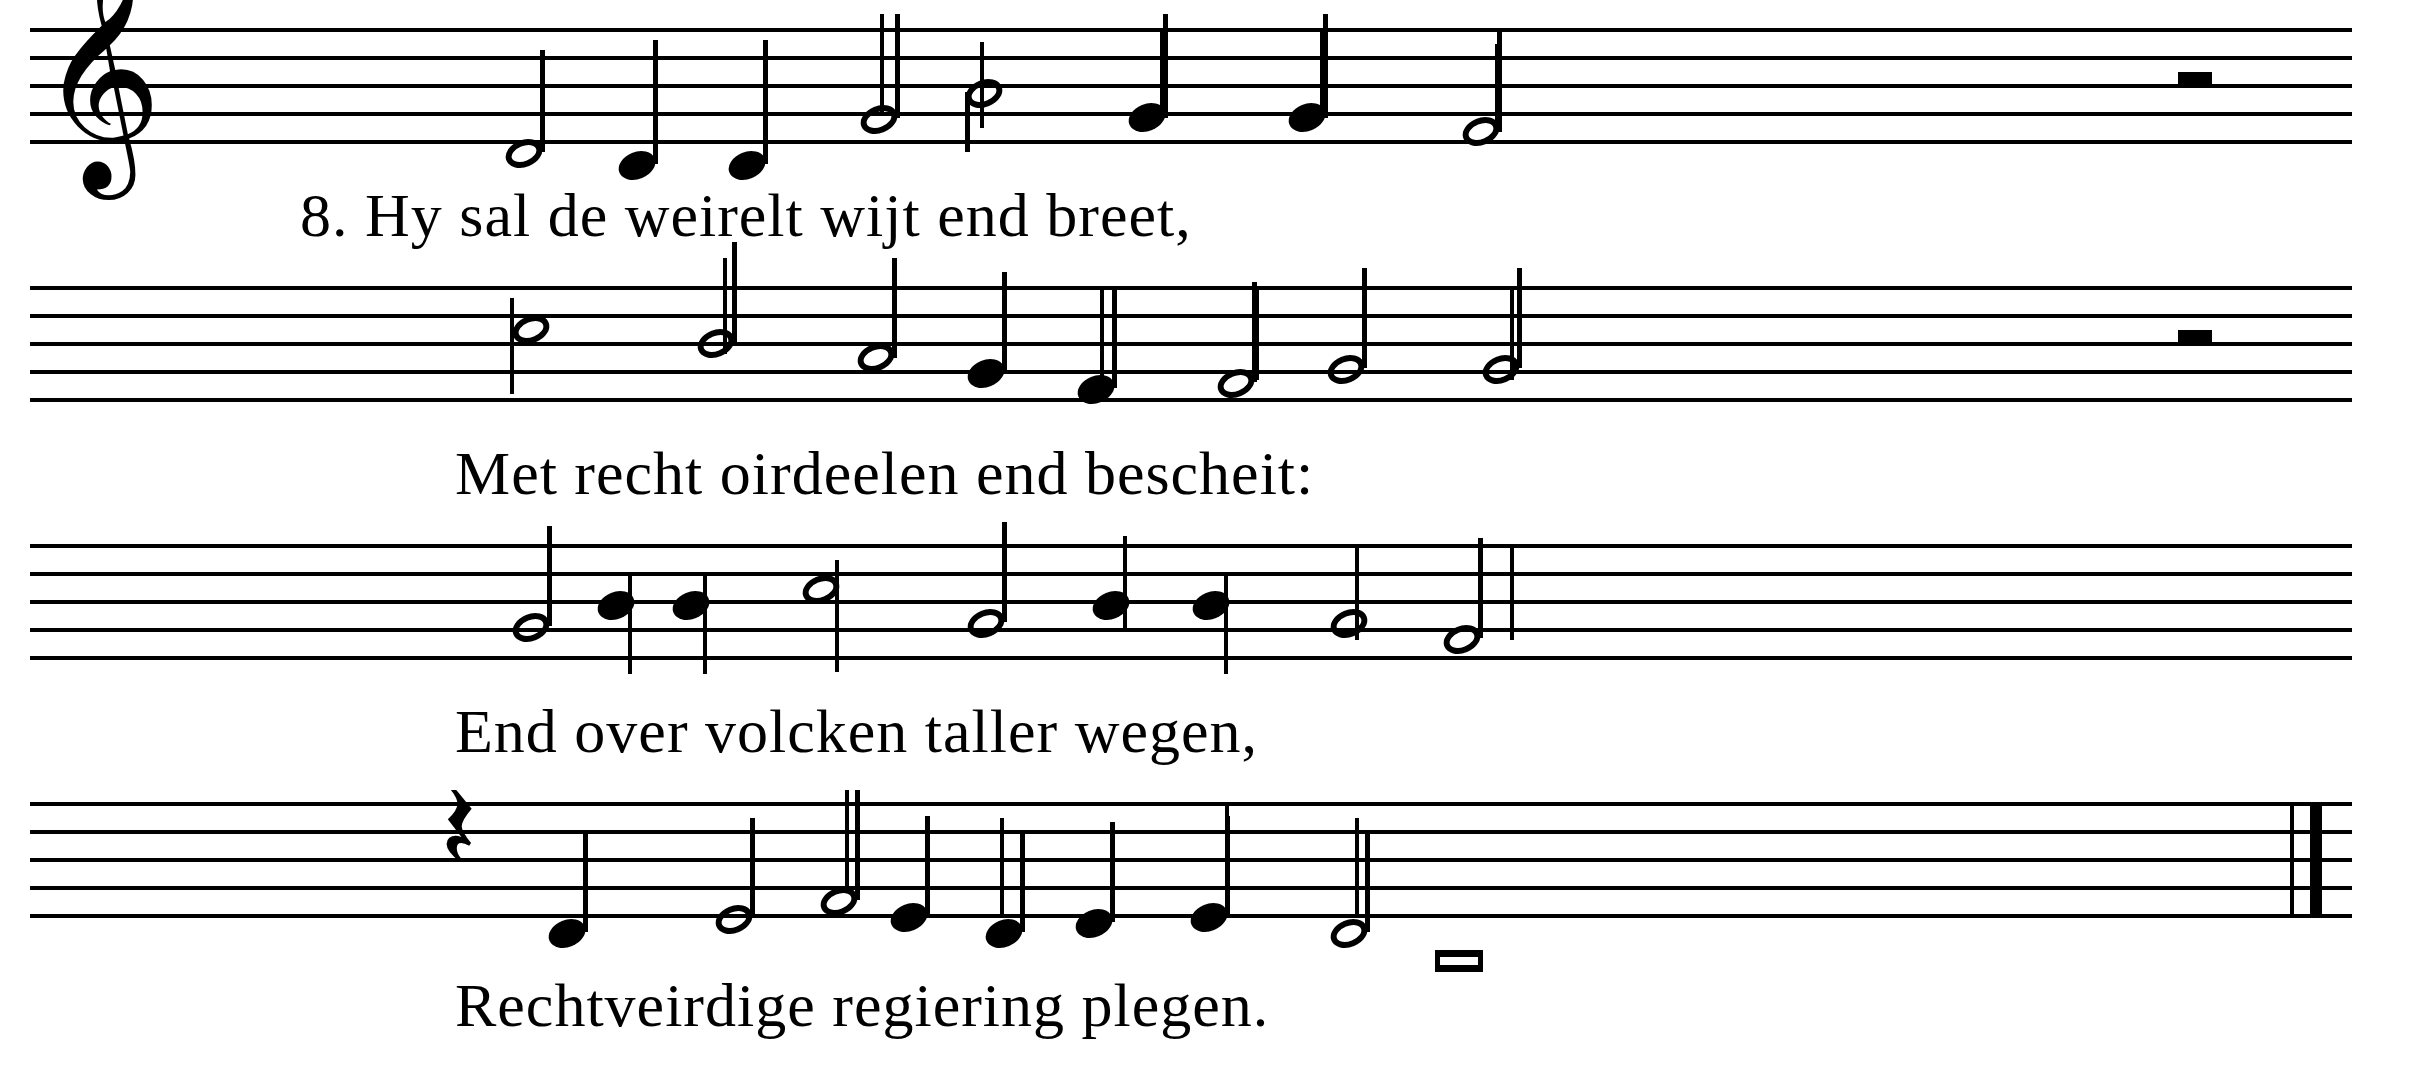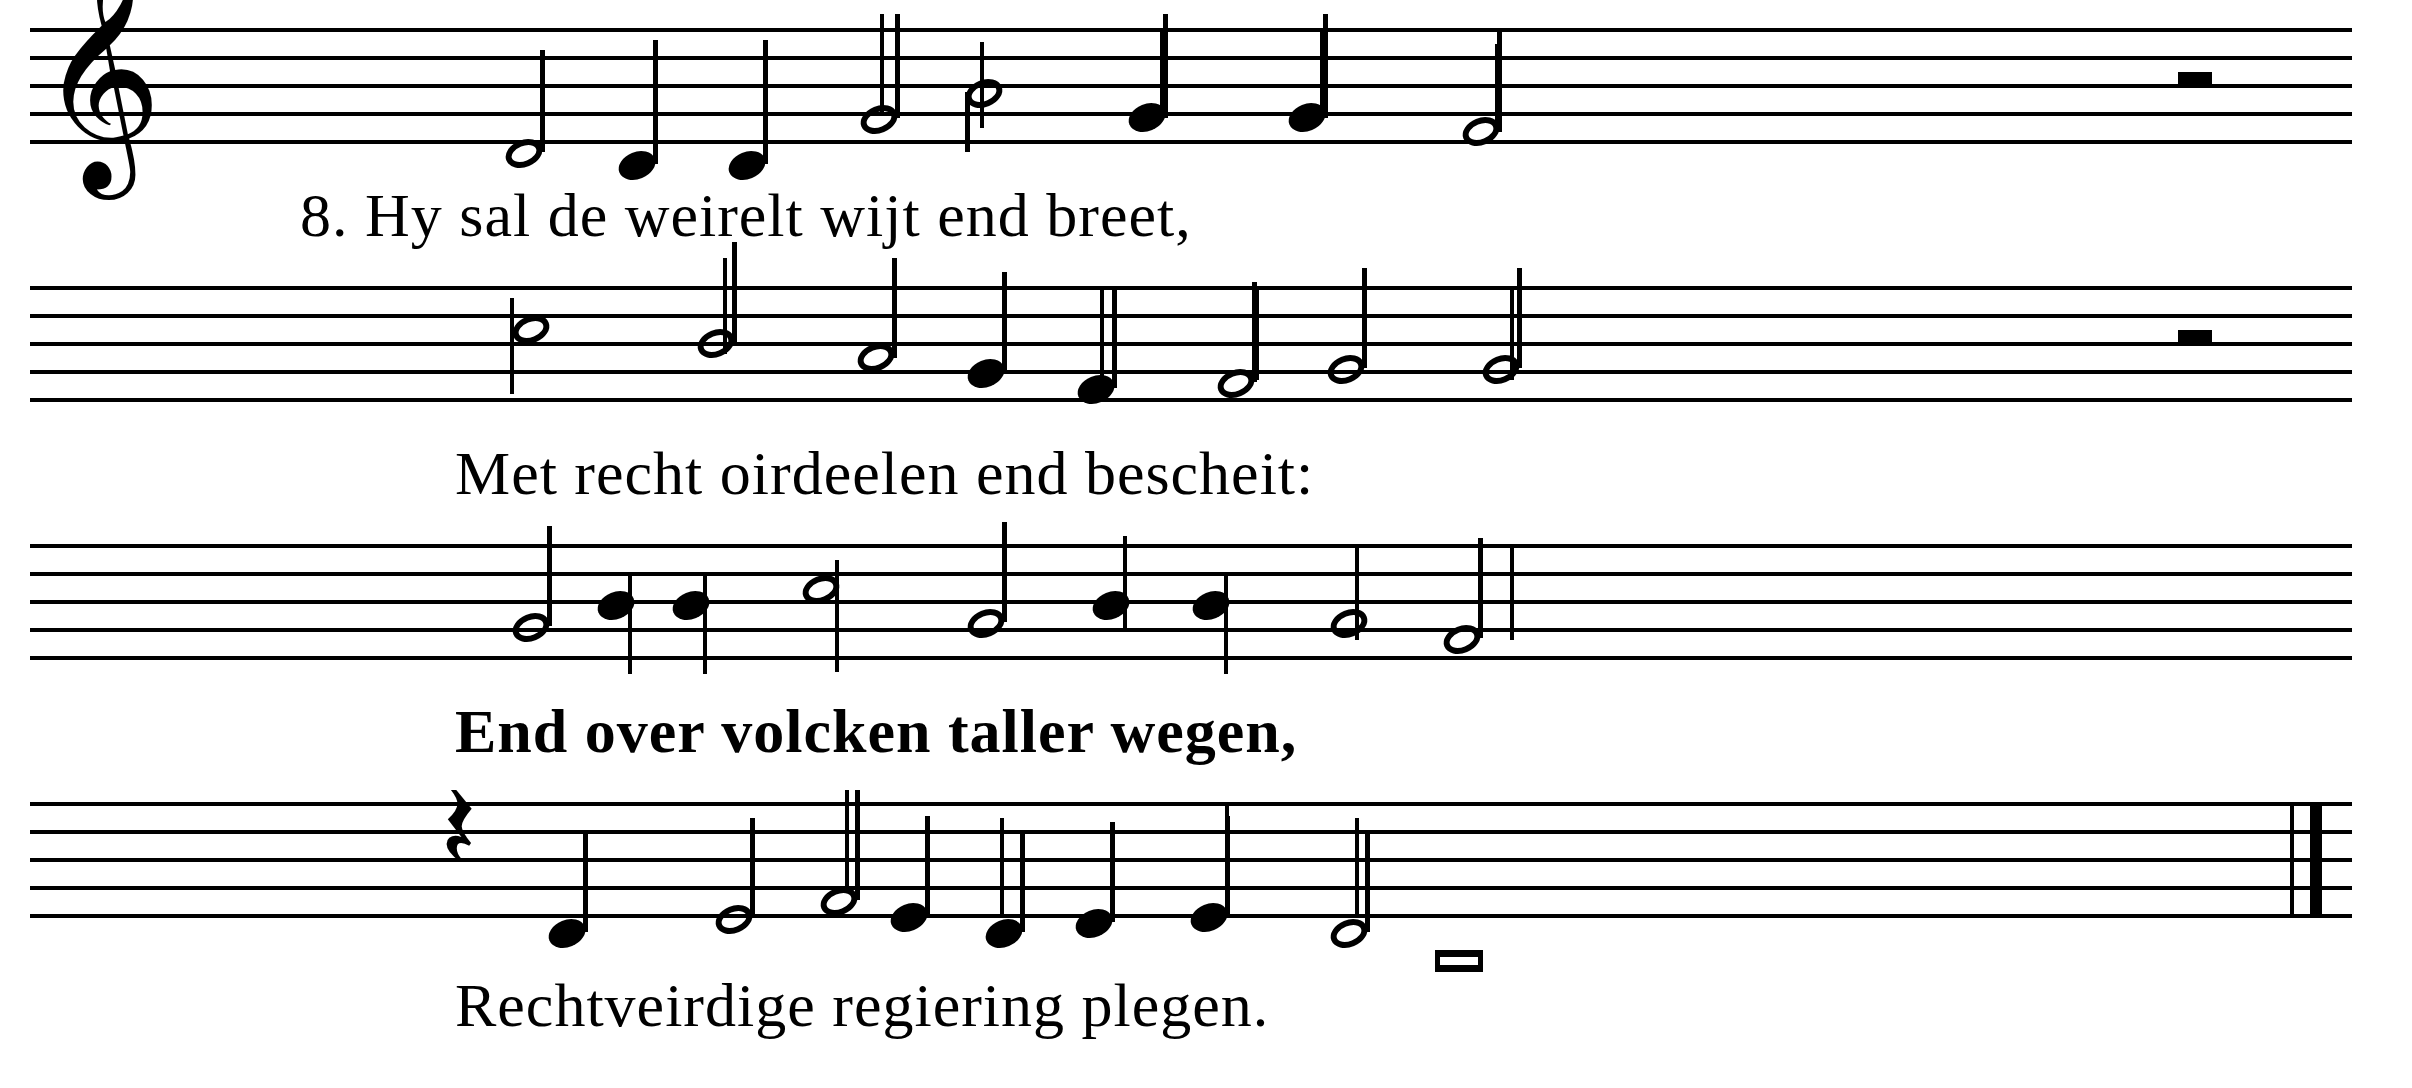--- a/index.html
+++ b/index.html
@@ -214,66 +214,66 @@
       <div class="stem" style="left:1362px;top:10px;height:100px;"></div>
 
       <div class="note open" style="left:1482px;top:98px;"></div>
       <div class="stem" style="left:1517px;top:10px;height:100px;"></div>
 
       <div class="rest-bar" style="left:2178px;top:72px;"></div>
     </div>
     <div class="lyric" style="left:455px;top:12px;">Met recht oirdeelen end bescheit:</div>
   </div>
 
-  <div class="system" style="height:258px;font-weight:bold;">
-    <div class="staff" style="height:168px;">
-      <div class="staff-lines">
-        <div class="staff-line" style="left:30px;right:60px;top:28px;"></div>
-        <div class="staff-line" style="left:30px;right:60px;top:56px;"></div>
-        <div class="staff-line" style="left:30px;right:60px;top:84px;"></div>
-        <div class="staff-line" style="left:30px;right:60px;top:112px;"></div>
-        <div class="staff-line" style="left:30px;right:60px;top:140px;"></div>
-      </div>
-
-      <div class="barline" style="left:628px;top:58px;height:100px;"></div>
-      <div class="barline" style="left:703px;top:58px;height:100px;"></div>
-      <div class="barline" style="left:835px;top:44px;height:112px;"></div>
-      <div class="barline" style="left:1123px;top:20px;height:96px;"></div>
-      <div class="barline" style="left:1224px;top:58px;height:100px;"></div>
-      <div class="barline" style="left:1355px;top:28px;height:96px;"></div>
-      <div class="barline" style="left:1510px;top:28px;height:96px;"></div>
-
-      <div class="note open" style="left:512px;top:98px;"></div>
-      <div class="stem" style="left:547px;top:10px;height:100px;"></div>
-
-      <div class="note filled" style="left:597px;top:76px;"></div>
-      <div class="note filled" style="left:672px;top:76px;"></div>
-      <div class="note open" style="left:802px;top:60px;"></div>
-      <div class="note open" style="left:967px;top:94px;"></div>
-      <div class="stem" style="left:1002px;top:6px;height:100px;"></div>
-
-      <div class="note filled" style="left:1092px;top:76px;"></div>
-      <div class="note filled" style="left:1192px;top:76px;"></div>
-      <div class="note open" style="left:1330px;top:94px;"></div>
-      <div class="note open" style="left:1443px;top:110px;"></div>
-      <div class="stem" style="left:1478px;top:22px;height:100px;"></div>
-    </div>
-    <div class="lyric" style="left:455px;top:12px;">End over volcken taller wegen,</div>
-  </div>
-
   <div class="system" style="height:258px;">
     <div class="staff" style="height:168px;">
       <div class="staff-lines">
         <div class="staff-line" style="left:30px;right:60px;top:28px;"></div>
         <div class="staff-line" style="left:30px;right:60px;top:56px;"></div>
         <div class="staff-line" style="left:30px;right:60px;top:84px;"></div>
         <div class="staff-line" style="left:30px;right:60px;top:112px;"></div>
         <div class="staff-line" style="left:30px;right:60px;top:140px;"></div>
       </div>
 
+      <div class="barline" style="left:628px;top:58px;height:100px;"></div>
+      <div class="barline" style="left:703px;top:58px;height:100px;"></div>
+      <div class="barline" style="left:835px;top:44px;height:112px;"></div>
+      <div class="barline" style="left:1123px;top:20px;height:96px;"></div>
+      <div class="barline" style="left:1224px;top:58px;height:100px;"></div>
+      <div class="barline" style="left:1355px;top:28px;height:96px;"></div>
+      <div class="barline" style="left:1510px;top:28px;height:96px;"></div>
+
+      <div class="note open" style="left:512px;top:98px;"></div>
+      <div class="stem" style="left:547px;top:10px;height:100px;"></div>
+
+      <div class="note filled" style="left:597px;top:76px;"></div>
+      <div class="note filled" style="left:672px;top:76px;"></div>
+      <div class="note open" style="left:802px;top:60px;"></div>
+      <div class="note open" style="left:967px;top:94px;"></div>
+      <div class="stem" style="left:1002px;top:6px;height:100px;"></div>
+
+      <div class="note filled" style="left:1092px;top:76px;"></div>
+      <div class="note filled" style="left:1192px;top:76px;"></div>
+      <div class="note open" style="left:1330px;top:94px;"></div>
+      <div class="note open" style="left:1443px;top:110px;"></div>
+      <div class="stem" style="left:1478px;top:22px;height:100px;"></div>
+    </div>
+    <div class="lyric" style="left:455px;top:12px;">End over volcken taller wegen,</div>
+  </div>
+
+  <div class="system" style="height:258px;">
+    <div class="staff" style="height:168px;">
+      <div class="staff-lines">
+        <div class="staff-line" style="left:30px;right:60px;top:28px;"></div>
+        <div class="staff-line" style="left:30px;right:60px;top:56px;"></div>
+        <div class="staff-line" style="left:30px;right:60px;top:84px;"></div>
+        <div class="staff-line" style="left:30px;right:60px;top:112px;"></div>
+        <div class="staff-line" style="left:30px;right:60px;top:140px;"></div>
+      </div>
+
       <div class="rest-quarter" style="left:440px;top:-6px;">𝄽</div>
 
       <div class="barline" style="left:845px;top:16px;height:100px;"></div>
       <div class="barline" style="left:1000px;top:44px;height:100px;"></div>
       <div class="barline" style="left:1225px;top:30px;height:100px;"></div>
       <div class="barline" style="left:1355px;top:44px;height:100px;"></div>
 
       <div class="barline" style="left:2290px;top:28px;height:116px;"></div>
       <div class="barline thick" style="left:2310px;top:28px;height:116px;"></div>
 

